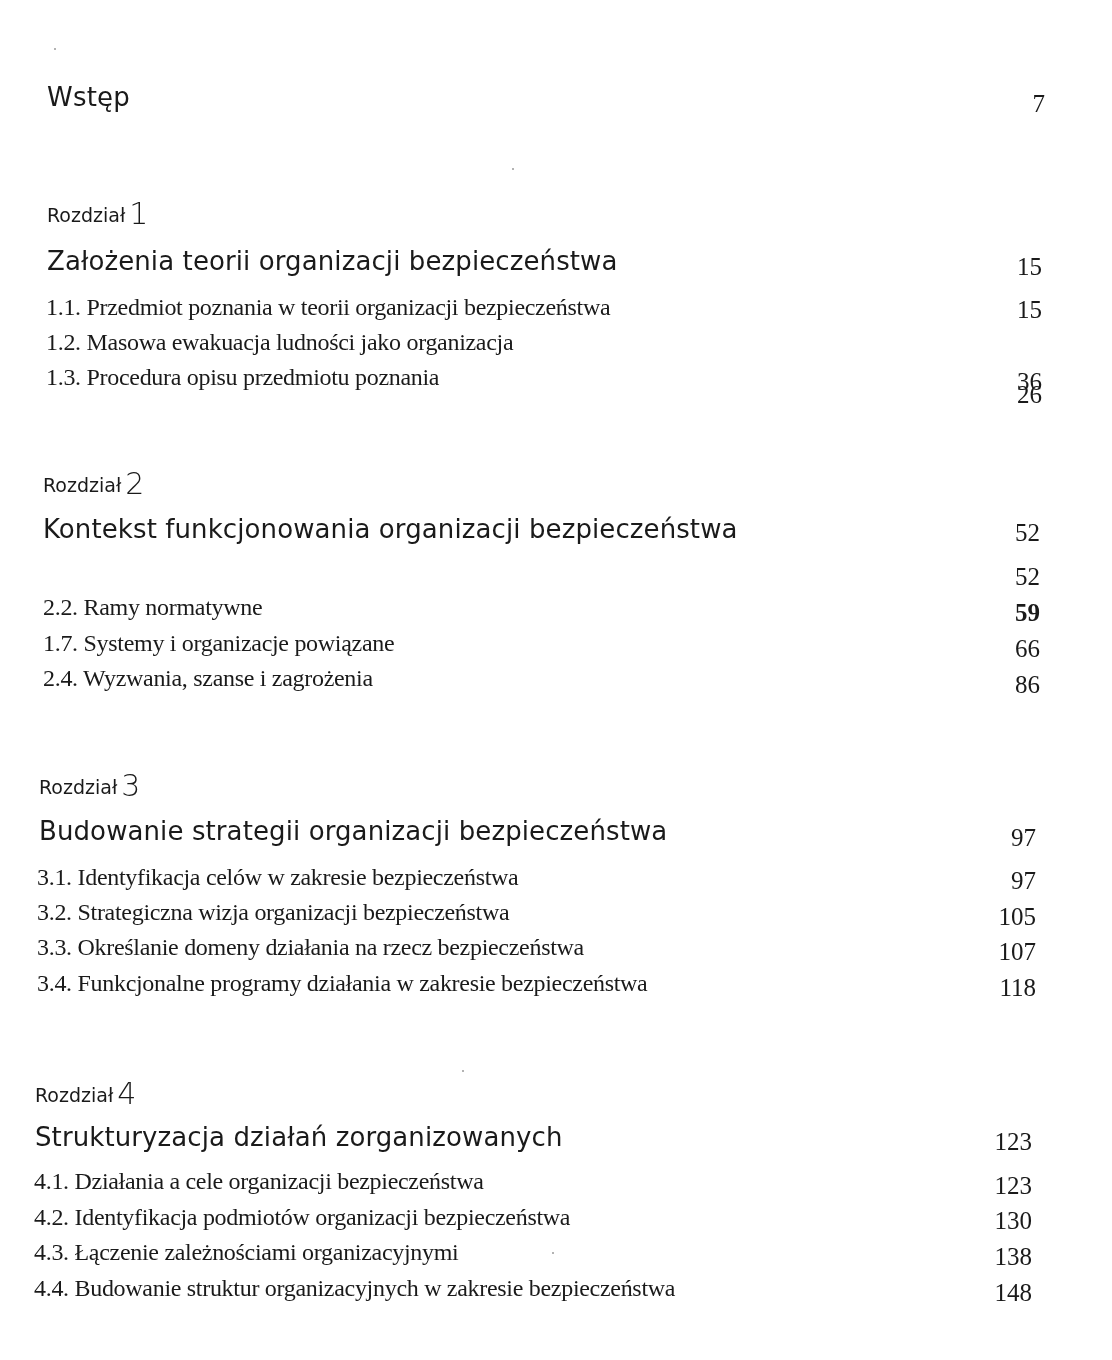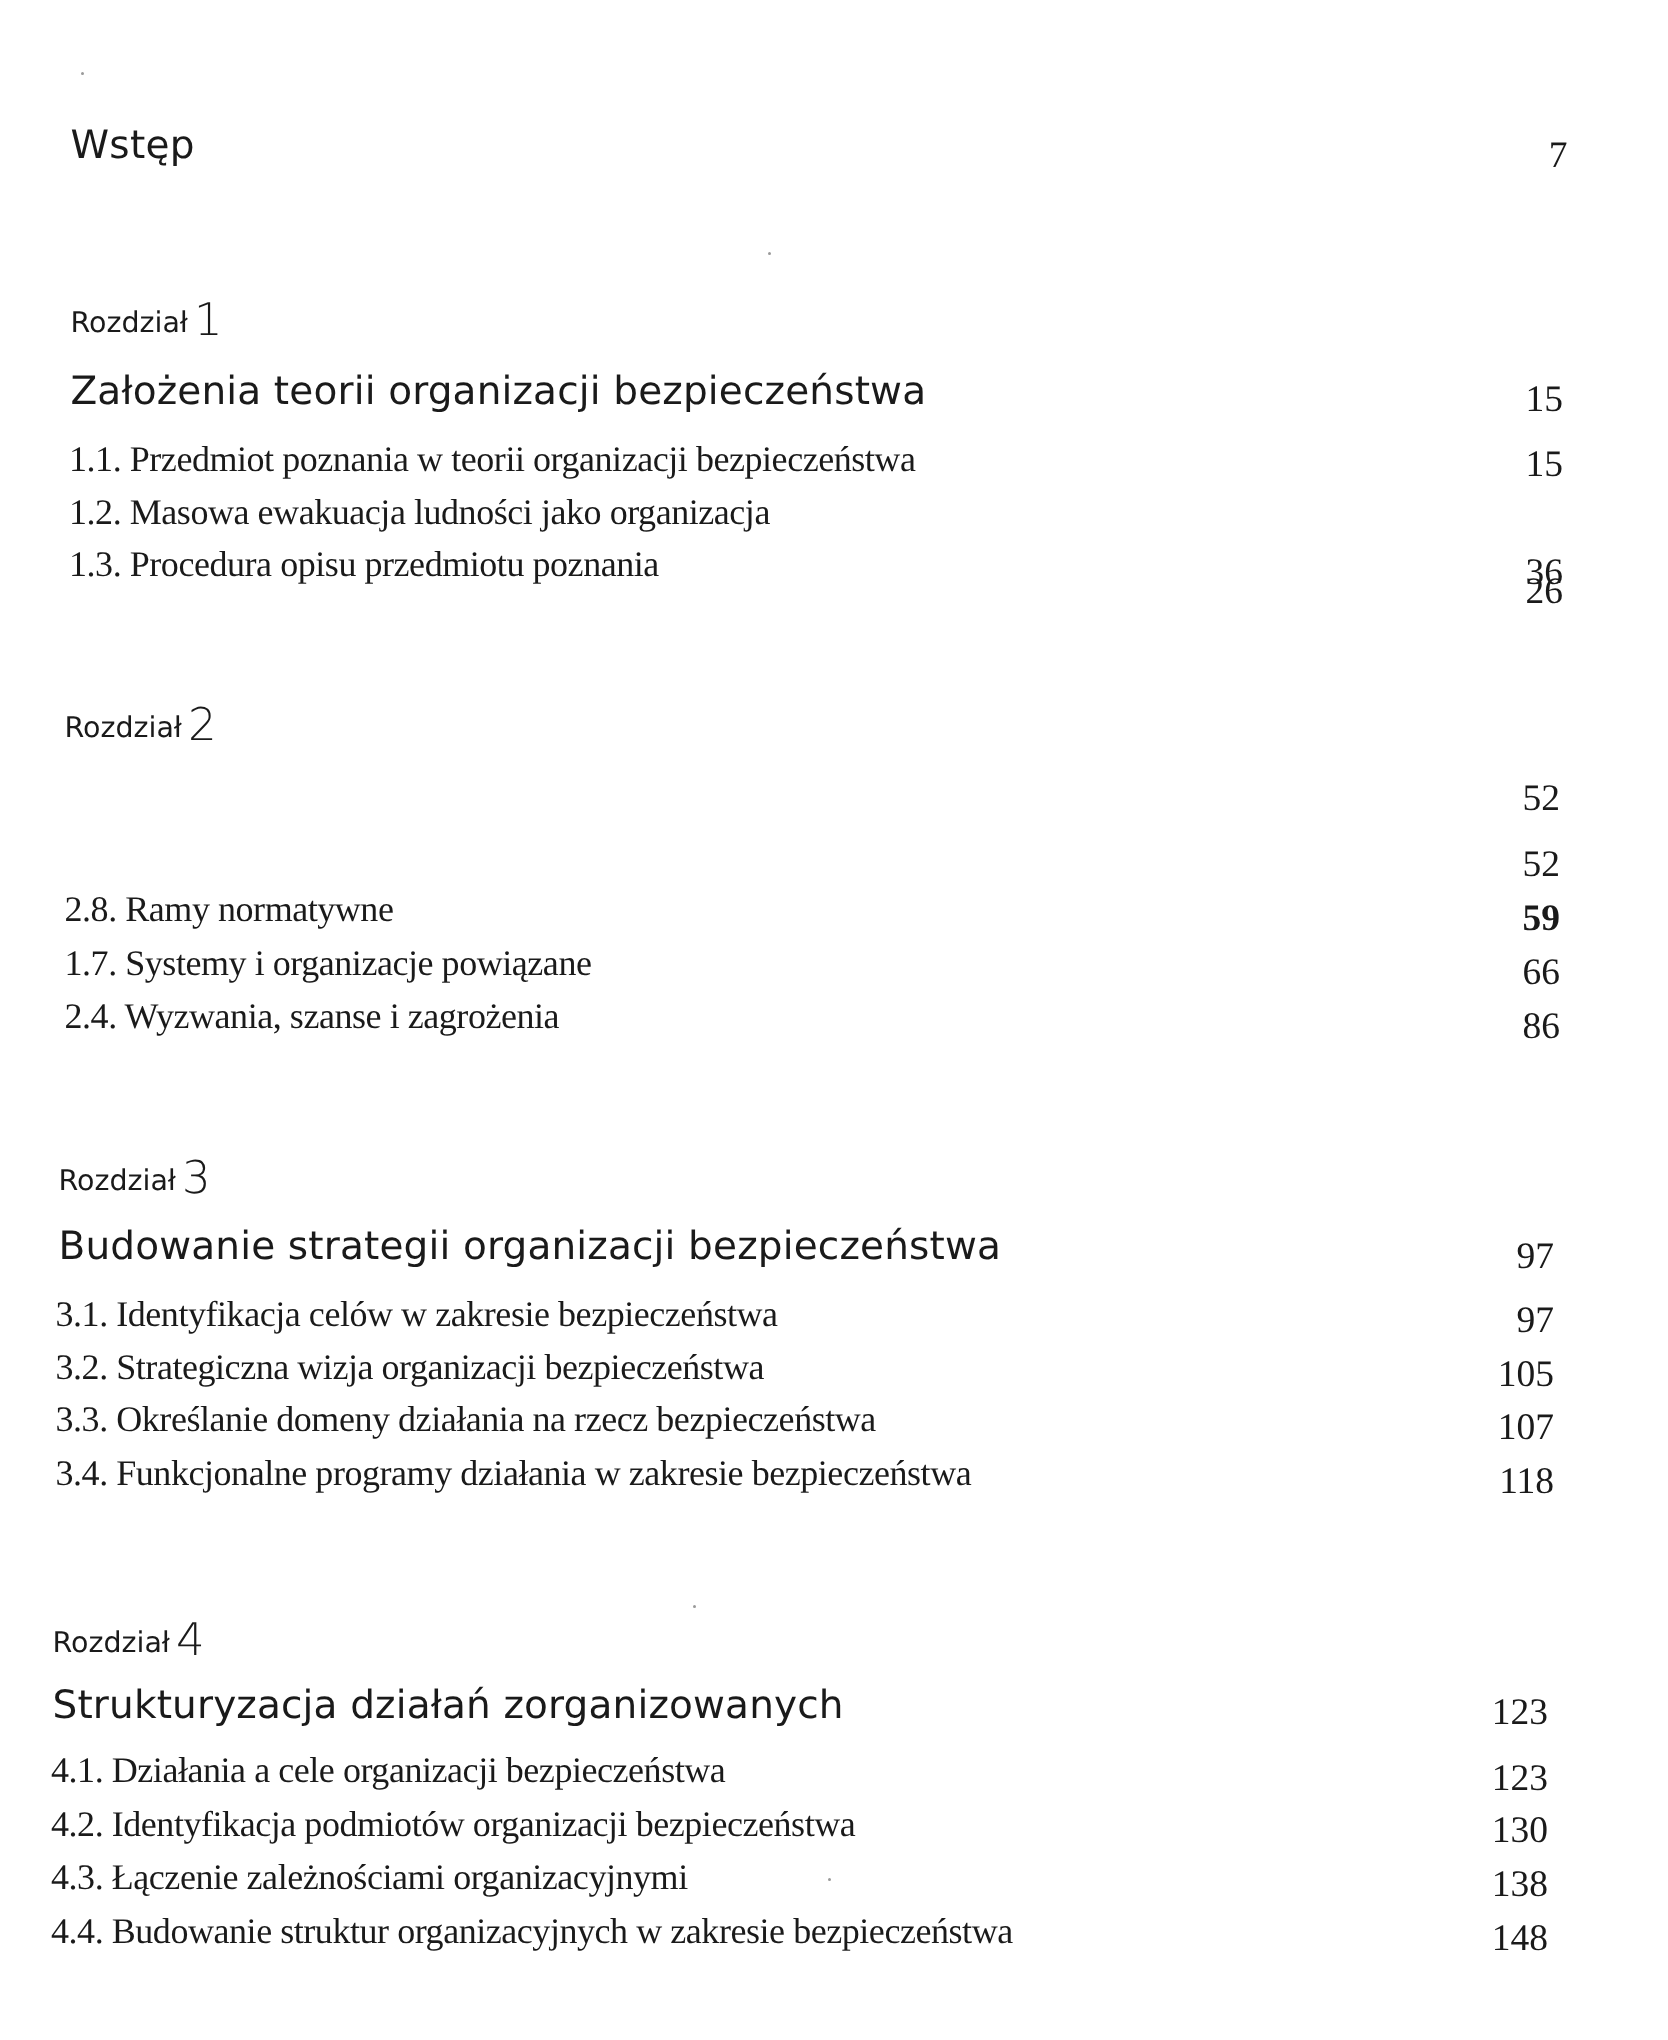--- a/index.html
+++ b/index.html
@@ -81,24 +81,25 @@
   <div class="num" style="left:962px;top:253px;">15</div>
 
   <div class="line serif section" style="left:46px;top:294px;">1.1. Przedmiot poznania w teorii organizacji bezpieczeństwa</div>
   <div class="num" style="left:962px;top:296px;">15</div>
   <div class="line serif section" style="left:46px;top:329px;">1.2. Masowa ewakuacja ludności jako organizacja</div>
   <div class="num" style="left:962px;top:333px;margin-top:48px;">26</div>
   <div class="line serif section" style="left:46px;top:364px;">1.3. Procedura opisu przedmiotu poznania</div>
   <div class="num" style="left:962px;top:368px;">36</div>
 
   <div class="line sans chap-label" style="left:43px;top:466px;"><span>Rozdział</span><span class="chap-num">2</span></div>
+  <div class="line sans chap-title" style="left:43px;top:514px;">Kontekst funkcjonowania organizacji bezpieczeństwa</div>
   <div class="num" style="left:960px;top:519px;">52</div>
 
   <div class="num" style="left:960px;top:563px;">52</div>
-  <div class="line serif section" style="left:43px;top:594px;">2.8. Ramy normatywne</div>
+  <div class="line serif section" style="left:43px;top:594px;">2.2. Ramy normatywne</div>
   <div class="num" style="left:960px;top:599px;font-weight:bold;">59</div>
   <div class="line serif section" style="left:43px;top:630px;">1.7. Systemy i organizacje powiązane</div>
   <div class="num" style="left:960px;top:635px;">66</div>
   <div class="line serif section" style="left:43px;top:665px;">2.4. Wyzwania, szanse i zagrożenia</div>
   <div class="num" style="left:960px;top:671px;">86</div>
 
   <div class="line sans chap-label" style="left:39px;top:768px;"><span>Rozdział</span><span class="chap-num">3</span></div>
   <div class="line sans chap-title" style="left:39px;top:816px;">Budowanie strategii organizacji bezpieczeństwa</div>
   <div class="num" style="left:956px;top:824px;">97</div>
 

